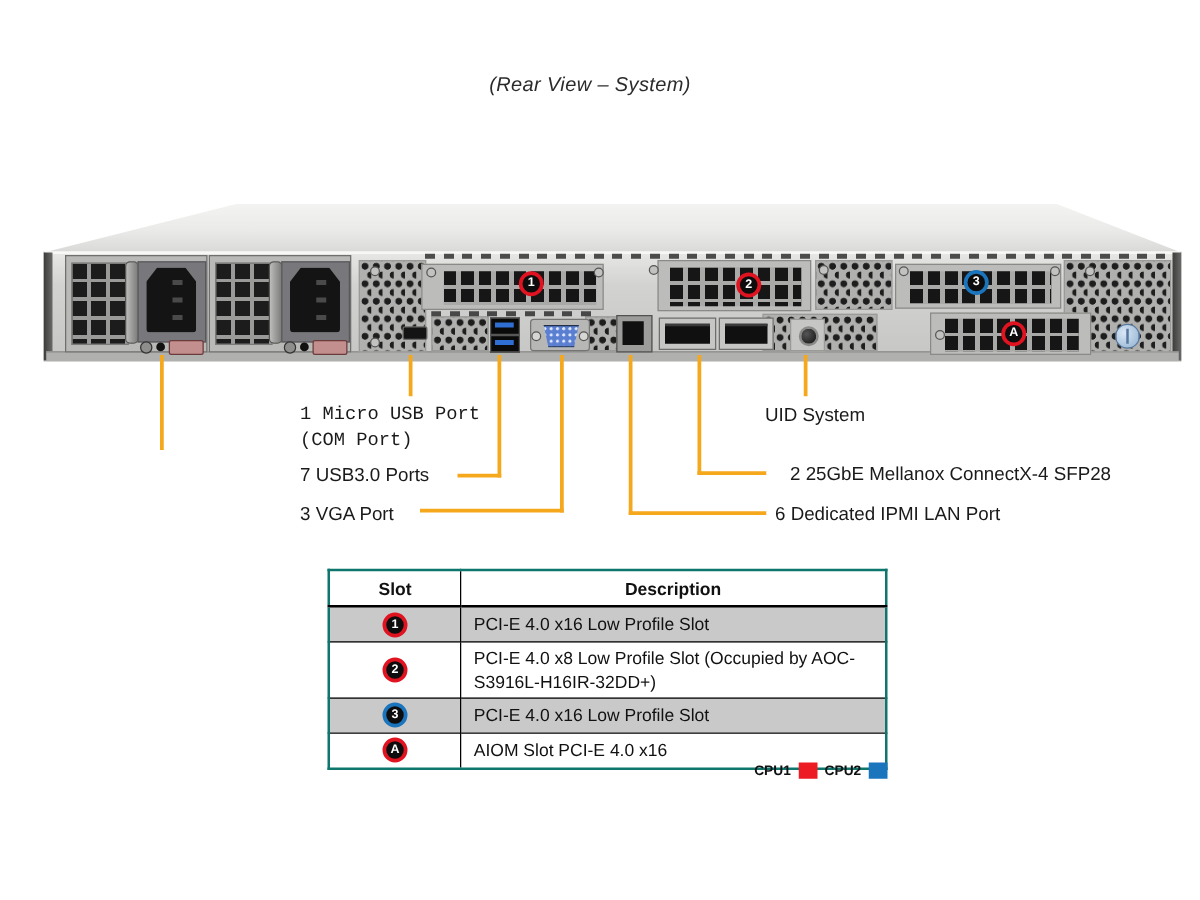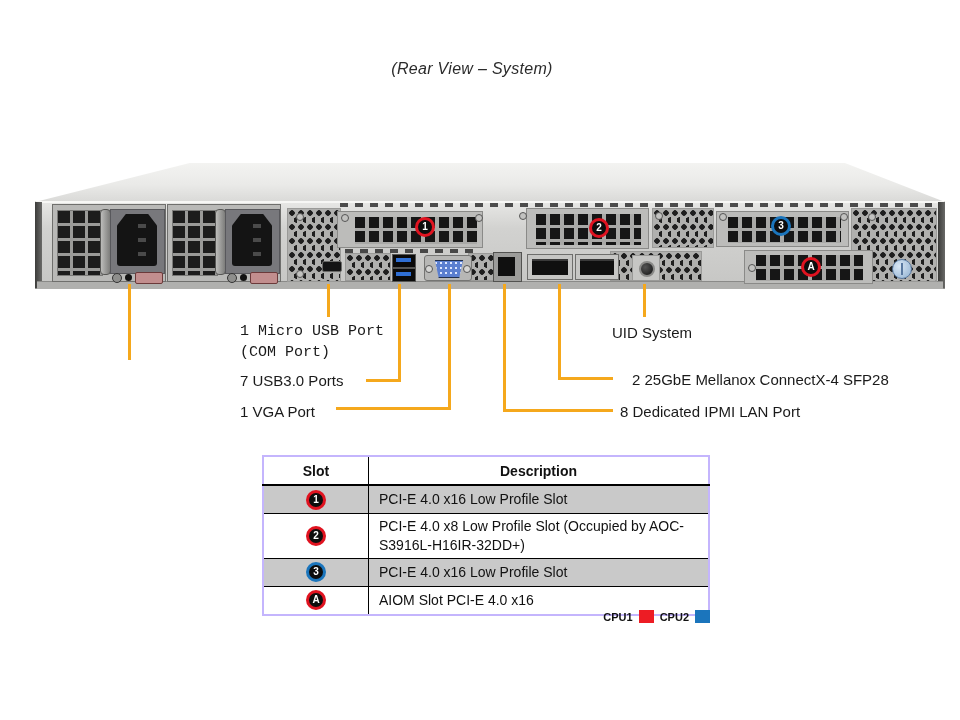--- a/index.html
+++ b/index.html
@@ -96,21 +96,21 @@
   #usb-label{left:240px;top:370px;}
   #vga-label{left:240px;top:401px;}
   #uid-label{left:612px;top:322px;}
   #sfp-label{left:620px;top:369px;margin-left:12px;}
   #ipmi-label{left:620px;top:401px;}
 
   
   #slot-table{left:262px;top:455px;width:448px;border-collapse:collapse;
       font-size:14px;color:#111;}
   #slot-table th,#slot-table td{border:1px solid #000;}
-  #slot-table{border:2px solid #c4b5fd;}
+  #slot-table{border:2px solid #0f766e;}
   #slot-table th{font-weight:bold;height:25px;text-align:center;border-bottom:2px solid #000;}
   #slot-table .col-slot{width:102px;text-align:center;}
   #slot-table td.desc{padding:3px 10px;line-height:1.35;}
   #slot-table tr.shaded{background:#c9c9c9;}
   #slot-table td.col-slot{height:25px;}
   .badge-cell{display:inline-flex;vertical-align:middle;}
 
   
   #legend{top:610px;left:0;width:710px;display:flex;justify-content:flex-end;align-items:center;
       gap:6px;font-size:11px;font-weight:bold;color:#111;}
@@ -231,24 +231,24 @@
   <div class="abs hline" style="left:336px;top:407px;width:115px;"></div>
   <div class="abs vline" style="left:503px;top:284px;height:128px;"></div>
   <div class="abs hline" style="left:503px;top:409px;width:110px;"></div>
   <div class="abs vline" style="left:558px;top:284px;height:96px;"></div>
   <div class="abs hline" style="left:558px;top:377px;width:55px;"></div>
   <div class="abs vline" style="left:643px;top:284px;height:33px;"></div>
 
   <div class="abs label" id="musb-label">1 Micro USB Port
 (COM Port)</div>
   <div class="abs label" id="usb-label">7 USB3.0 Ports</div>
-  <div class="abs label" id="vga-label">1 VGA Port</div>
+  <div class="abs label" id="vga-label">3 VGA Port</div>
   <div class="abs label" id="uid-label">UID System</div>
   <div class="abs label" id="sfp-label">2 25GbE Mellanox ConnectX-4 SFP28</div>
-  <div class="abs label" id="ipmi-label">8 Dedicated IPMI LAN Port</div>
+  <div class="abs label" id="ipmi-label">6 Dedicated IPMI LAN Port</div>
 
   <table class="abs" id="slot-table">
     <thead>
       <tr>
         <th class="col-slot">Slot</th>
         <th>Description</th>
       </tr>
     </thead>
     <tbody>
       <tr class="shaded">

